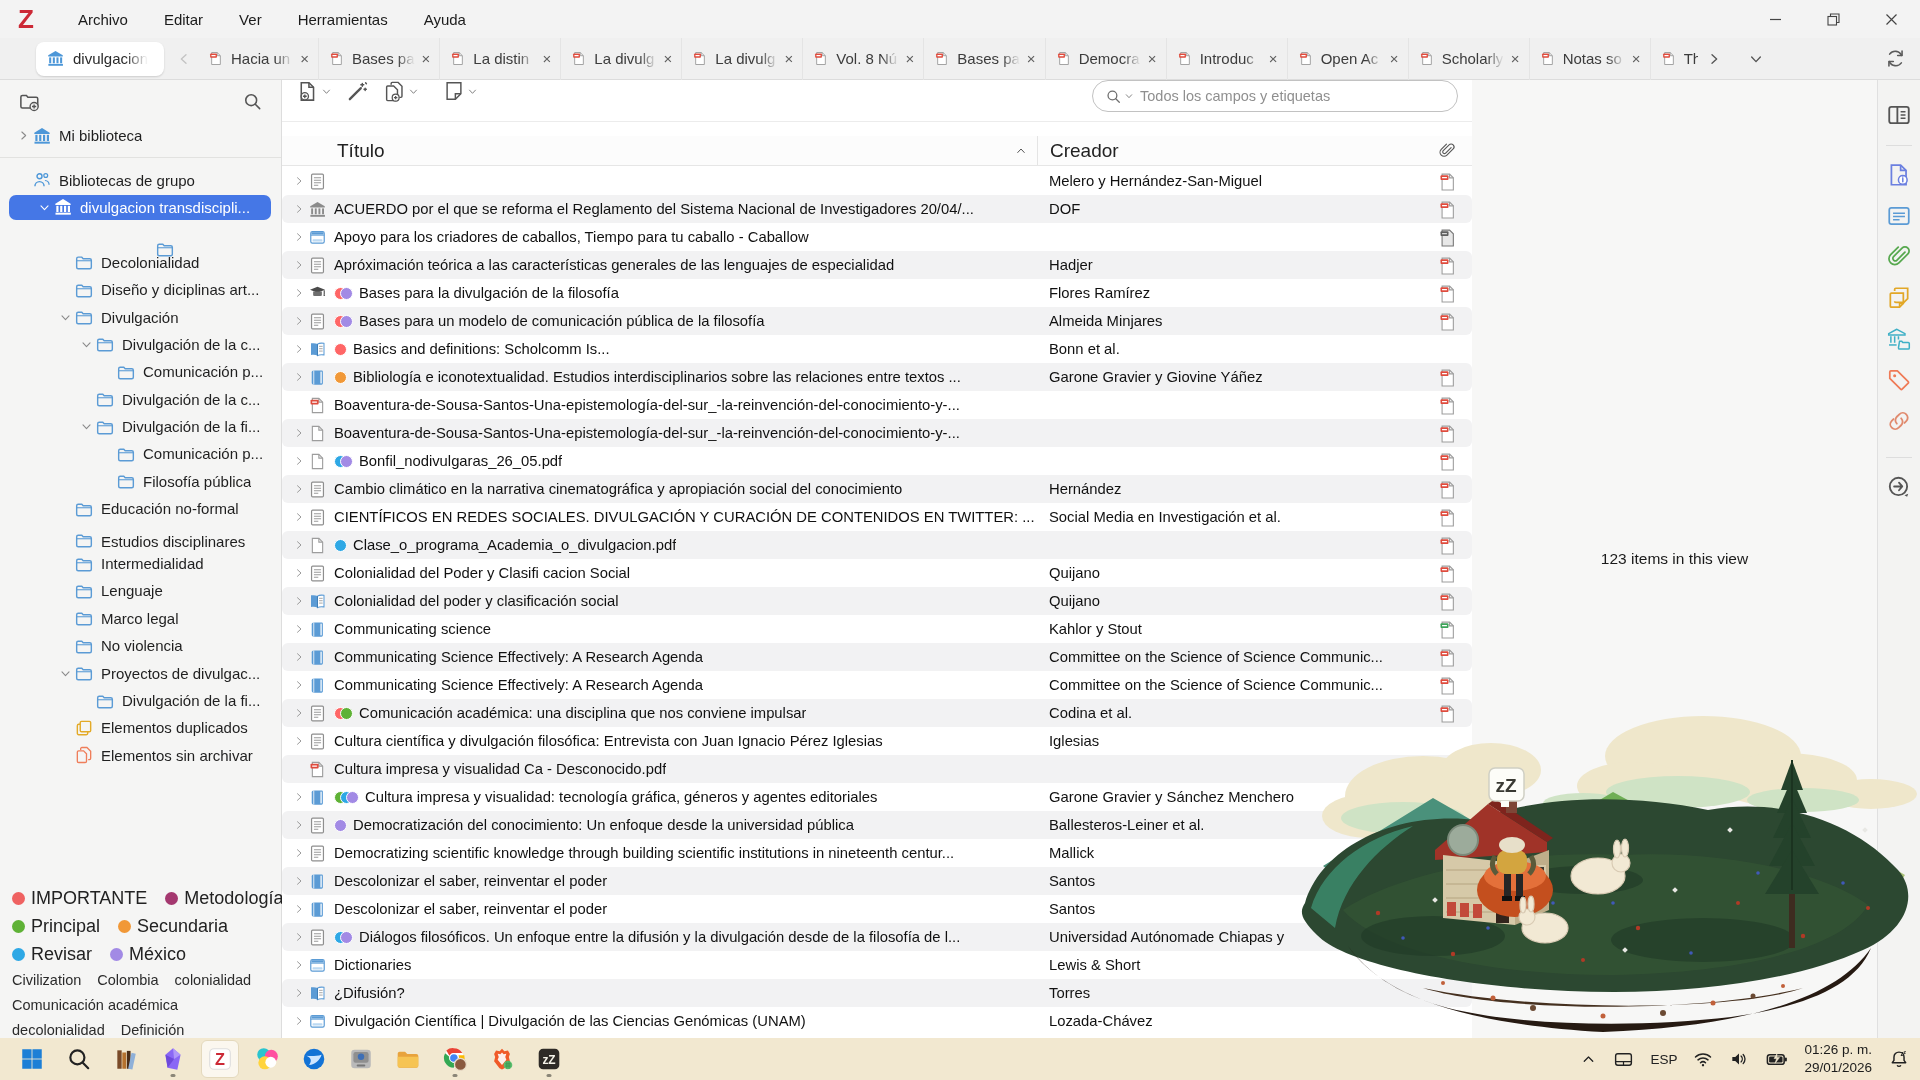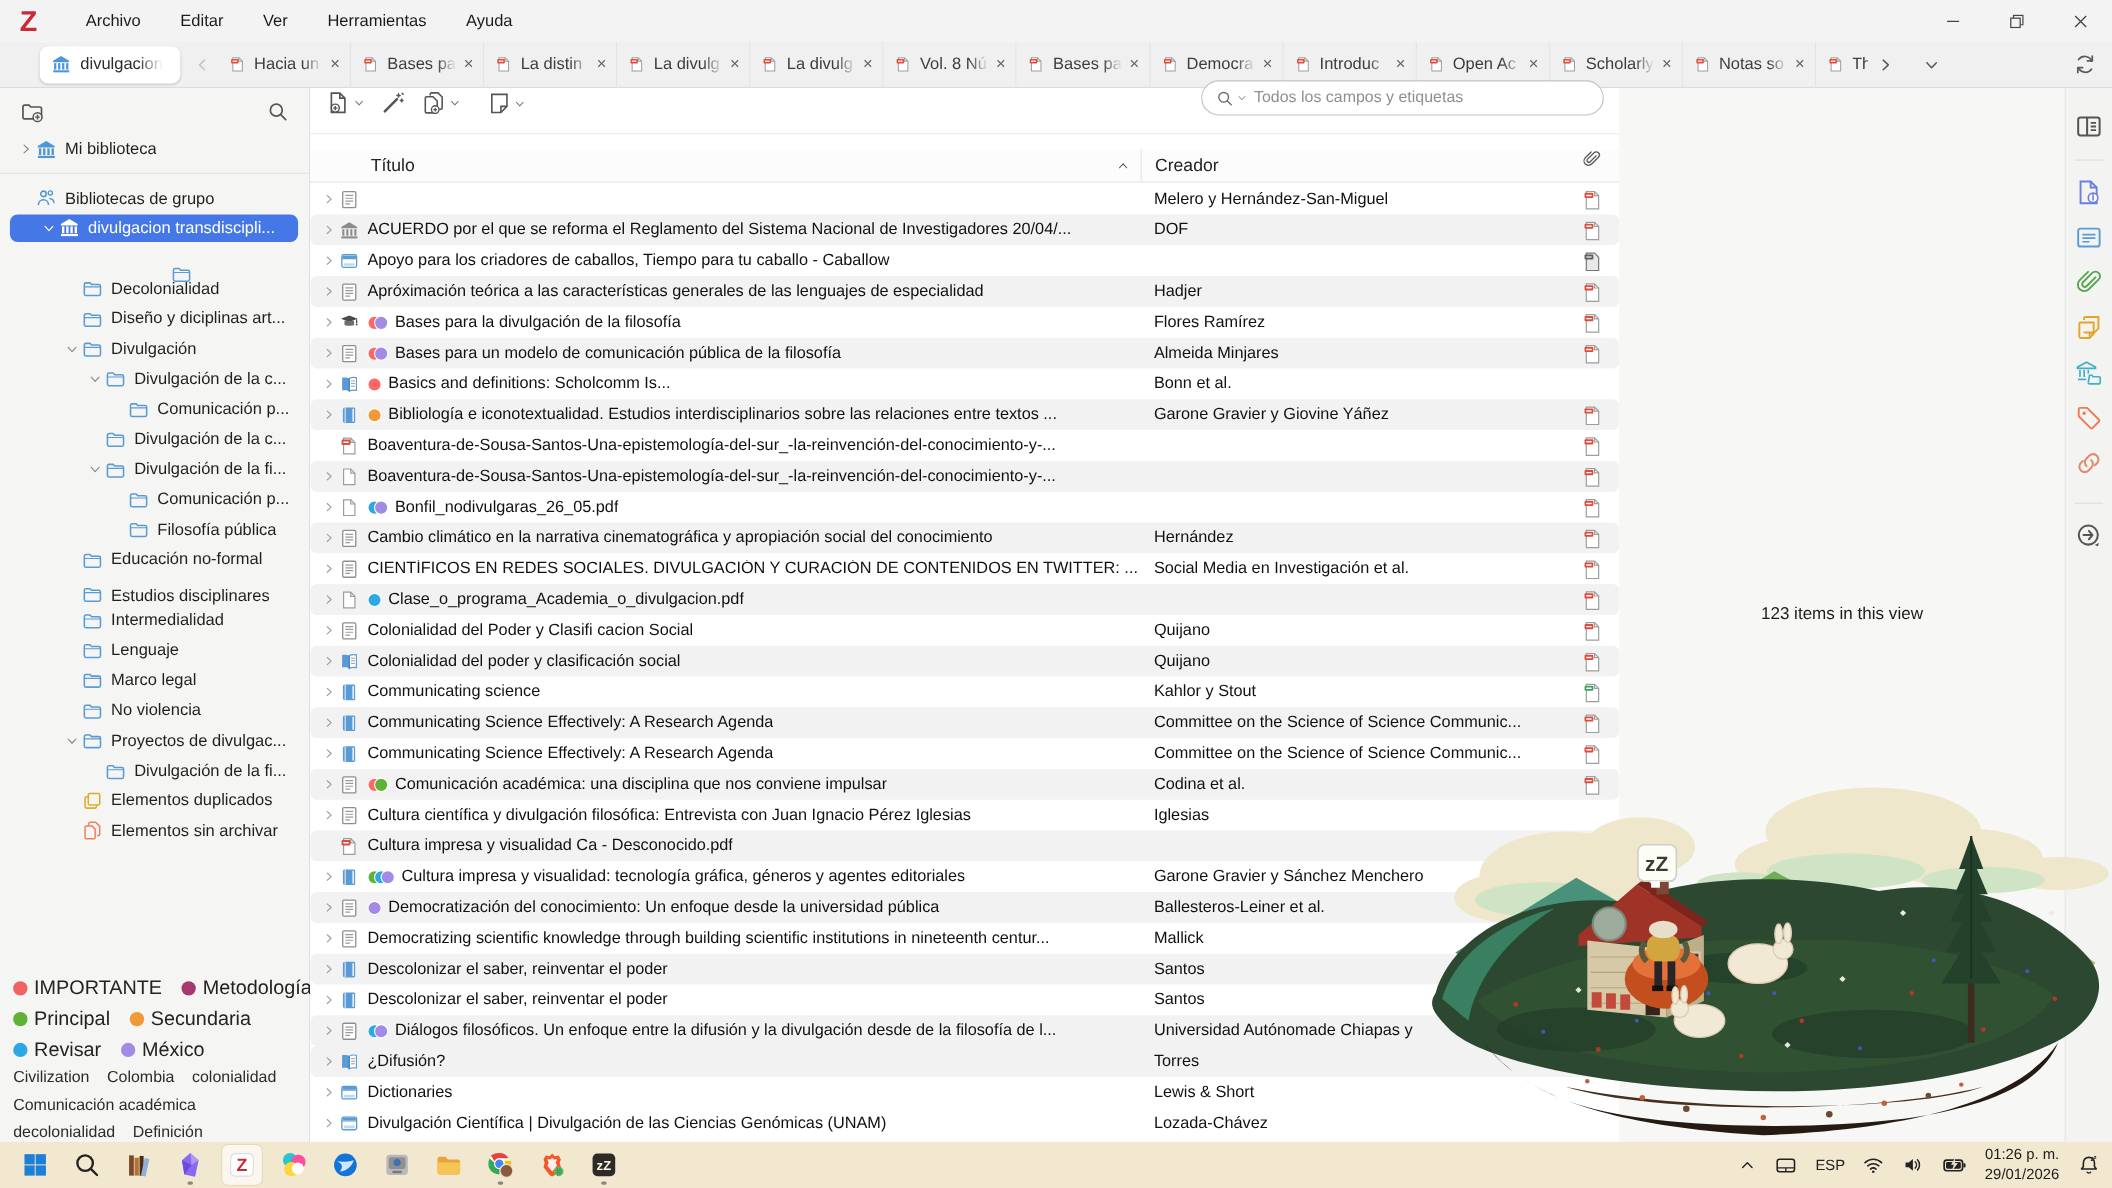--- a/index.html
+++ b/index.html
@@ -37,27 +37,27 @@
   .tree-label{white-space:nowrap;overflow:hidden}
   .tree-sep{height:9px;border-bottom:1px solid #e2e2e0;margin-bottom:8px}
   #tags-box{position:absolute;left:0;top:800px;width:281px;padding:8px 12px 0 12px}
   .tag-line{display:flex;gap:18px;margin-bottom:7px;align-items:center}
   .ctag{display:flex;align-items:center;font-size:18px;color:#222;white-space:nowrap}
   .ctag .dot{width:13px;height:13px;border-radius:50%;margin-right:6px;flex:0 0 13px}
   .ptag-line{display:flex;gap:16px;margin-bottom:9px}
   .ptag{font-size:14.5px;color:#2b2b2b;white-space:nowrap}
   
   #mainpane{position:absolute;left:282px;top:80px;width:1190px;height:958px;background:#fff}
-  #main-toolbar{height:42px;display:flex;align-items:flex-end;padding:16px 14px;border-bottom:1px solid #ececec}
+  #main-toolbar{height:42px;display:flex;align-items:flex-start;padding:0 14px;border-bottom:1px solid #ececec}
   .tb-group{display:flex;align-items:center;color:#555;margin-right:14px}
   .tb-chev{color:#777;margin-left:2px}
   #search-box{margin-left:auto;width:366px;height:32px;border:1px solid #c2c2c2;border-radius:16px;display:flex;align-items:center;padding:0 12px;background:#fff;color:#6e6e6e}
   #search-box input{border:none;outline:none;flex:1;font-size:14.5px;margin-left:6px;color:#333;background:transparent;font-family:"Liberation Sans",sans-serif}
   #search-box input::placeholder{color:#8f8f8f}
-  #table-header{height:30px;margin-top:14px;display:flex;border-bottom:1px solid #e6e6e6;background:#fcfcfc;font-size:16px;color:#222}
+  #table-header{height:30px;margin-top:14px;display:flex;align-items:center;border-bottom:1px solid #e6e6e6;background:#fcfcfc;font-size:19px;color:#222}
   #th-title{flex:0 0 755px;padding-left:55px;display:flex;align-items:center}
   #th-title .caret{margin-left:auto;margin-right:10px;color:#555;font-size:11px}
   #th-creator{flex:0 0 385px;padding-left:12px;border-left:1px solid #e4e4e4;height:100%;display:flex;align-items:center}
   #th-att{flex:1;display:flex;justify-content:center;color:#555}
   #rows{position:absolute;left:0;top:87px;width:1190px;height:871px;overflow:hidden}
   .row{height:28px;display:flex;align-items:center;font-size:14.8px;color:#111}
   .row.alt{background:#f2f2f3;border-radius:6px}
   .cell-title{flex:0 0 755px;display:flex;align-items:center;overflow:hidden;padding-left:8px}
   .cell-title .tw{flex:0 0 18px}
   .item-ic{width:19px;height:19px;margin-right:7px;flex:0 0 19px}
@@ -1544,54 +1544,54 @@
           </span>
       <span class="dots">
             <i style="background:#2ea8e5"></i>
             <i style="background:#a28ae5"></i>
           </span>
       <span class="rtitle">Diálogos filosóficos. Un enfoque entre la difusión y la divulgación desde de la filosofía de l...</span>
     </span>
     <span class="cell-creator">Universidad Autónomade Chiapas y</span>
     <span class="cell-att"></span>
       </div>
+      <div class="row">
+        <span class="cell-title">
+      <span class="tw">
+            <svg width="12" height="12" viewBox="0 0 24 24" style="color:#9a9a9a">
+              <use href="#sym-chev-r"></use>
+            </svg>
+          </span>
+      <span class="item-ic">
+            <svg width="19" height="19" viewBox="0 0 24 24">
+              <use href="#sym-webpage"></use>
+            </svg>
+          </span>
+
+      <span class="rtitle">Dictionaries</span>
+    </span>
+    <span class="cell-creator">Lewis &amp; Short</span>
+    <span class="cell-att"></span>
+      </div>
       <div class="row alt">
         <span class="cell-title">
       <span class="tw">
             <svg width="12" height="12" viewBox="0 0 24 24" style="color:#9a9a9a">
               <use href="#sym-chev-r"></use>
             </svg>
           </span>
       <span class="item-ic">
             <svg width="19" height="19" viewBox="0 0 24 24">
               <use href="#sym-booksection"></use>
             </svg>
           </span>
 
       <span class="rtitle">¿Difusión?</span>
     </span>
     <span class="cell-creator">Torres</span>
-    <span class="cell-att"></span>
-      </div>
-      <div class="row">
-        <span class="cell-title">
-      <span class="tw">
-            <svg width="12" height="12" viewBox="0 0 24 24" style="color:#9a9a9a">
-              <use href="#sym-chev-r"></use>
-            </svg>
-          </span>
-      <span class="item-ic">
-            <svg width="19" height="19" viewBox="0 0 24 24">
-              <use href="#sym-webpage"></use>
-            </svg>
-          </span>
-
-      <span class="rtitle">Dictionaries</span>
-    </span>
-    <span class="cell-creator">Lewis &amp; Short</span>
     <span class="cell-att"></span>
       </div>
       <div class="row">
         <span class="cell-title">
       <span class="tw">
             <svg width="12" height="12" viewBox="0 0 24 24" style="color:#9a9a9a">
               <use href="#sym-chev-r"></use>
             </svg>
           </span>
       <span class="item-ic">

